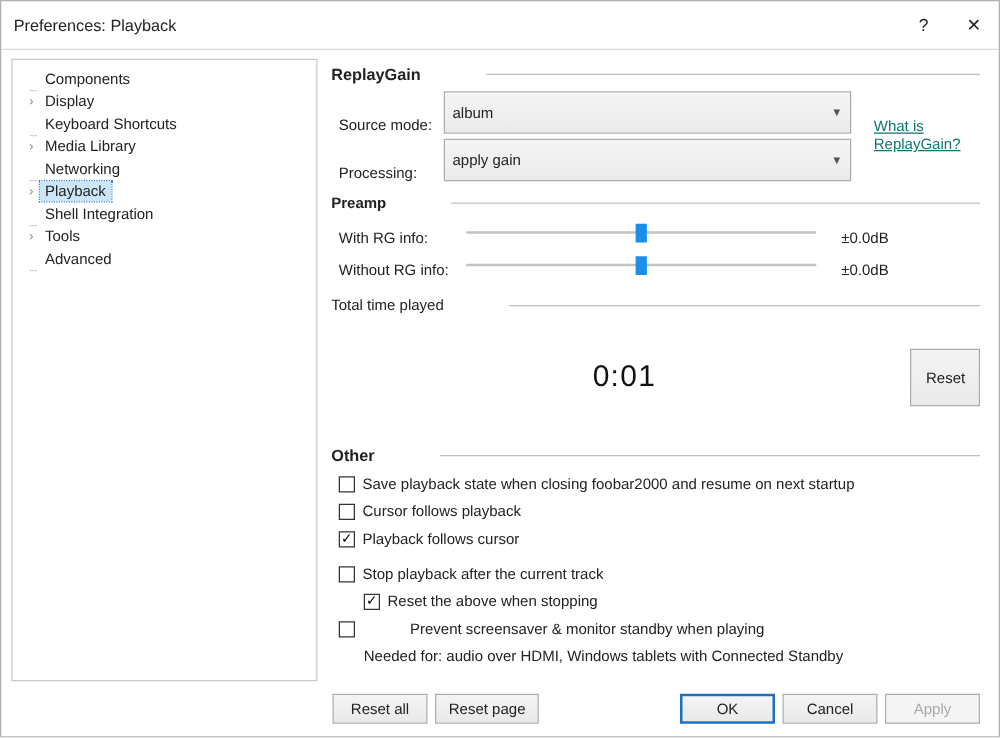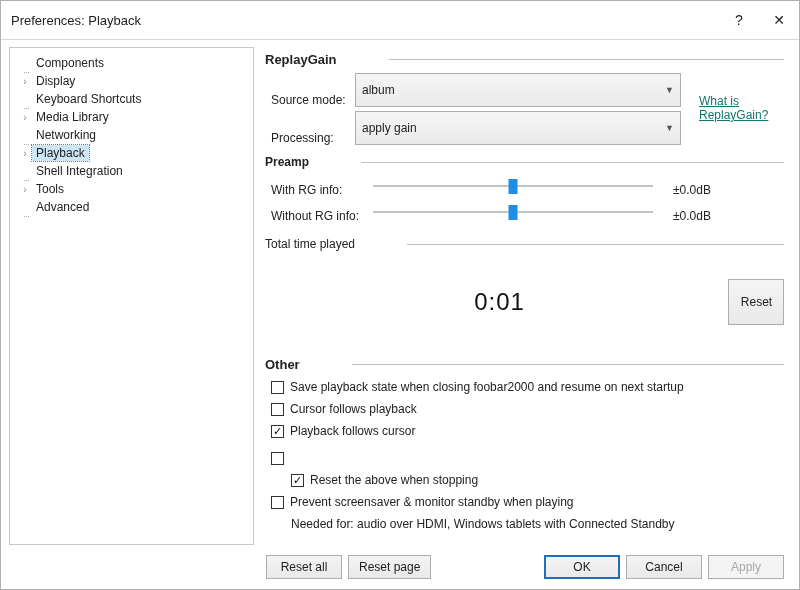--- a/index.html
+++ b/index.html
@@ -357,27 +357,28 @@
         <span>Cursor follows playback</span>
       </div>
 
       <div class="check-row">
         <span class="check checked"></span>
         <span>Playback follows cursor</span>
       </div>
 
       <div class="check-row" style="margin-top:14px;">
         <span class="check"></span>
+        <span>Stop playback after the current track</span>
       </div>
       <div class="check-row indent">
         <span class="check checked"></span>
         <span>Reset the above when stopping</span>
       </div>
 
-      <div class="check-row" style="margin-top:4px;">
+      <div class="check-row" style="margin-top:4px;gap:38px;">
         <span class="check"></span>
         <span>Prevent screensaver &amp; monitor standby when playing</span>
       </div>
       <div class="note">Needed for: audio over HDMI, Windows tablets with Connected Standby</div>
 
       <div class="footer">
         <div class="btn">
             <span>Reset all</span>
           </div>
         <div class="btn">

